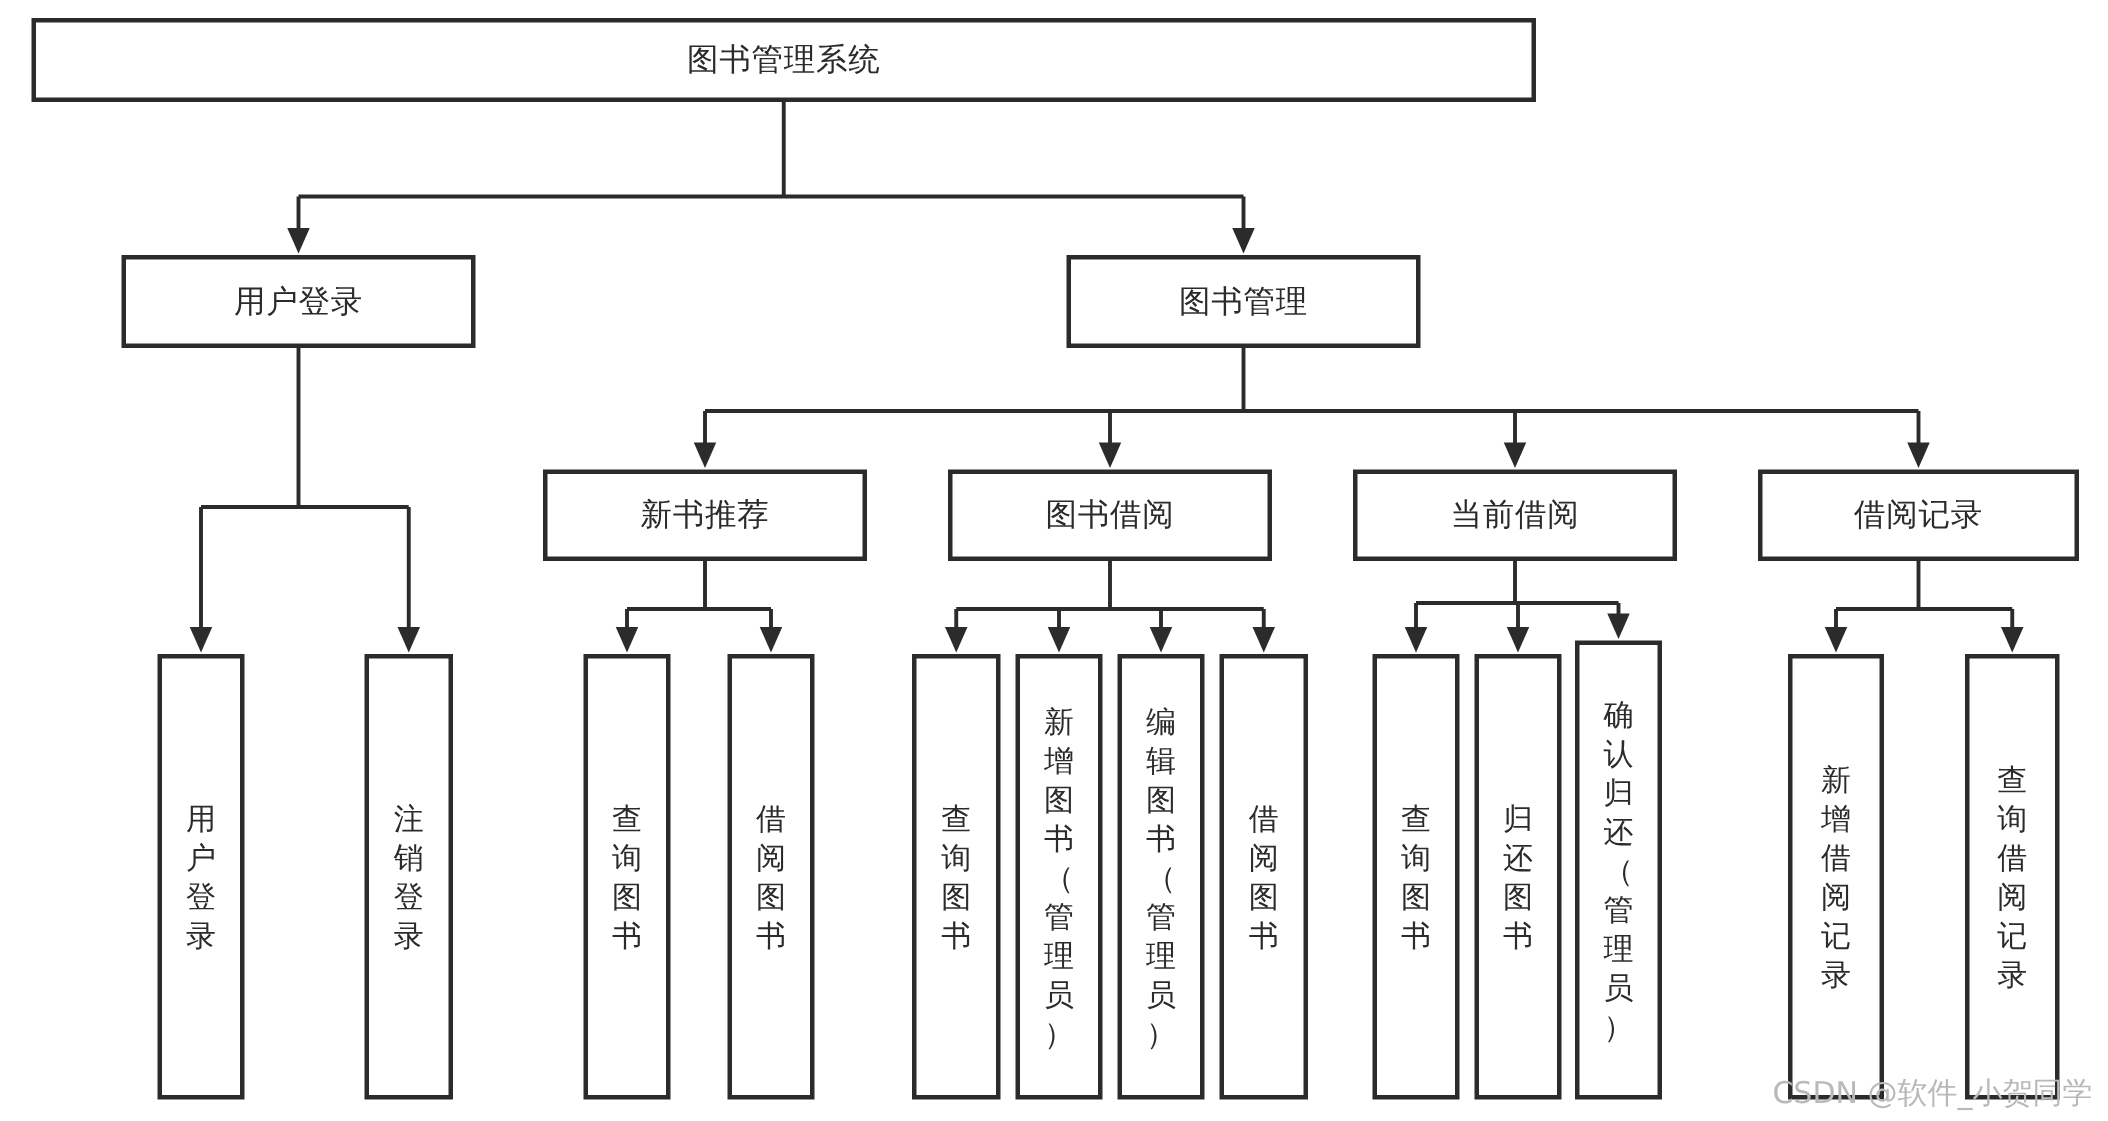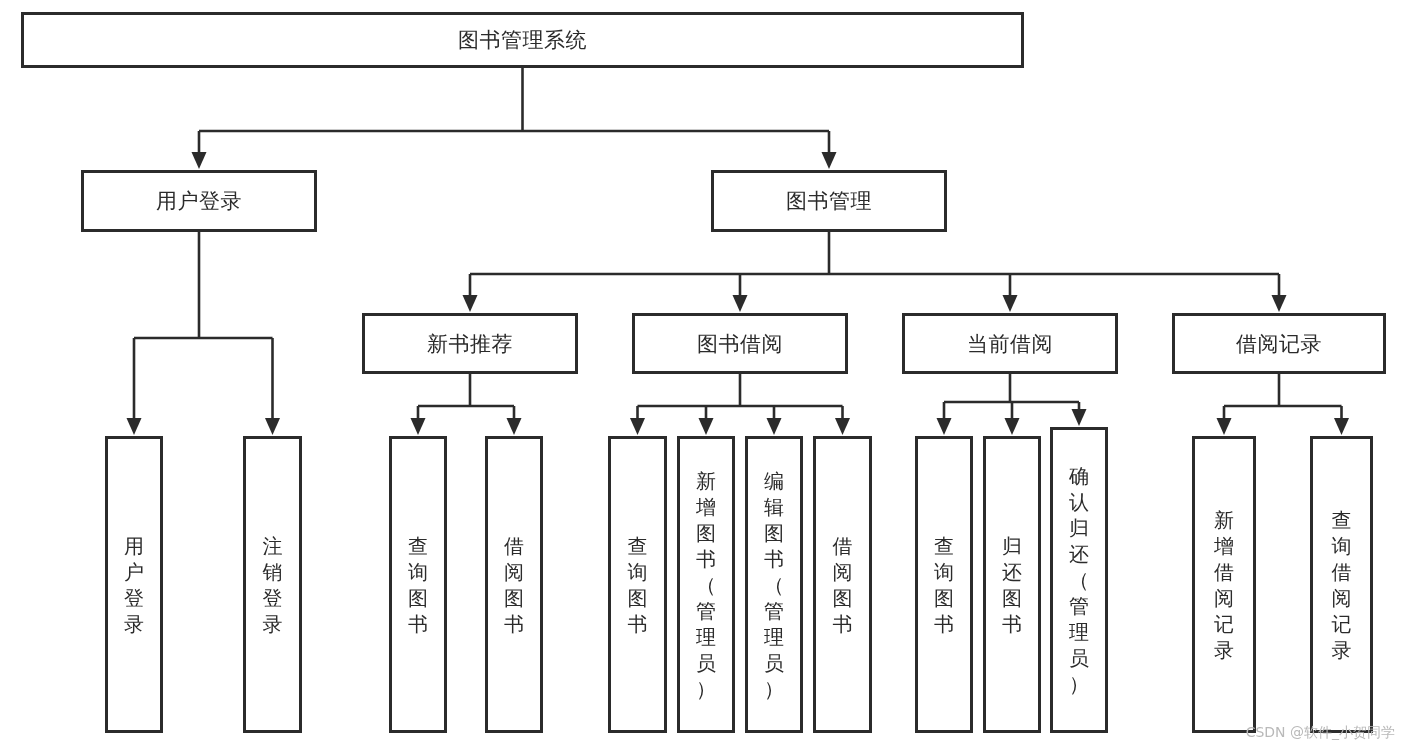--- a/index.html
+++ b/index.html
@@ -53,21 +53,21 @@
     font-size: 20px;
     fill: #2b2b2b;
     text-anchor: middle;
     letter-spacing: 0px;
   }
   .watermark {
     position: absolute;
     right: 10px;
     bottom: 5px;
     font-family: "DejaVu Sans", "Liberation Sans", sans-serif;
-    font-size: 14px;
+    font-size: 20px;
     color: #b9b9b9;
     white-space: nowrap;
     user-select: none;
   }
 </style>
 </head>
 <body>
 
 <div id="diagram-root">
   <svg class="diagram" viewBox="0 0 1405 747">

